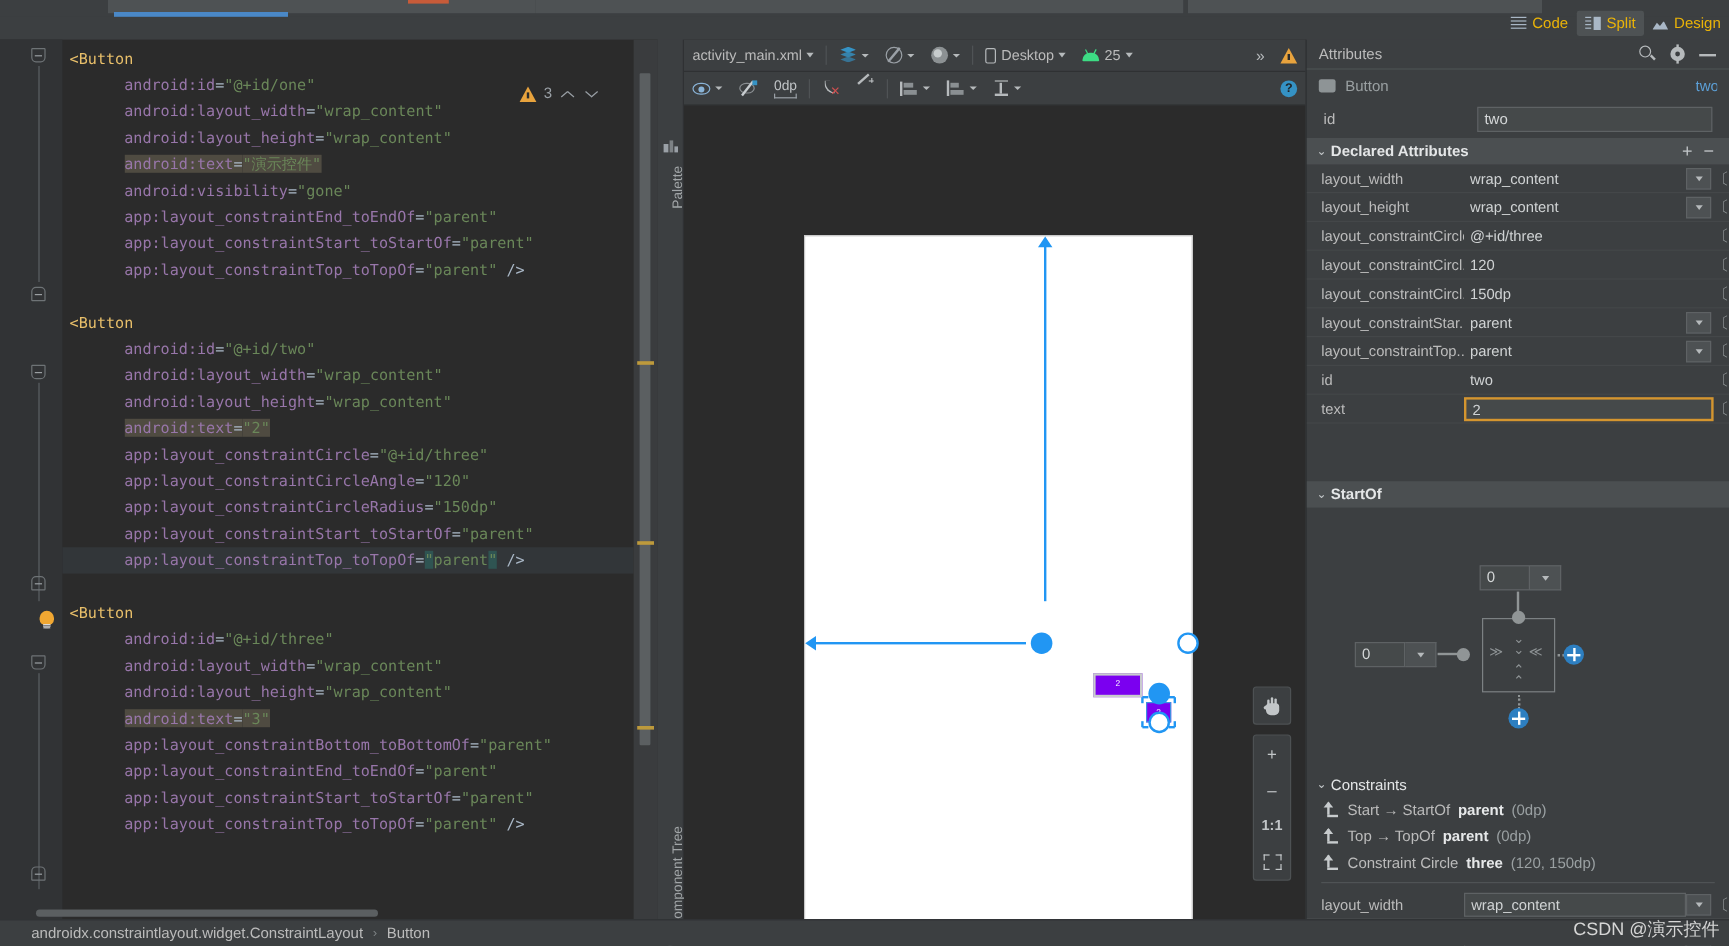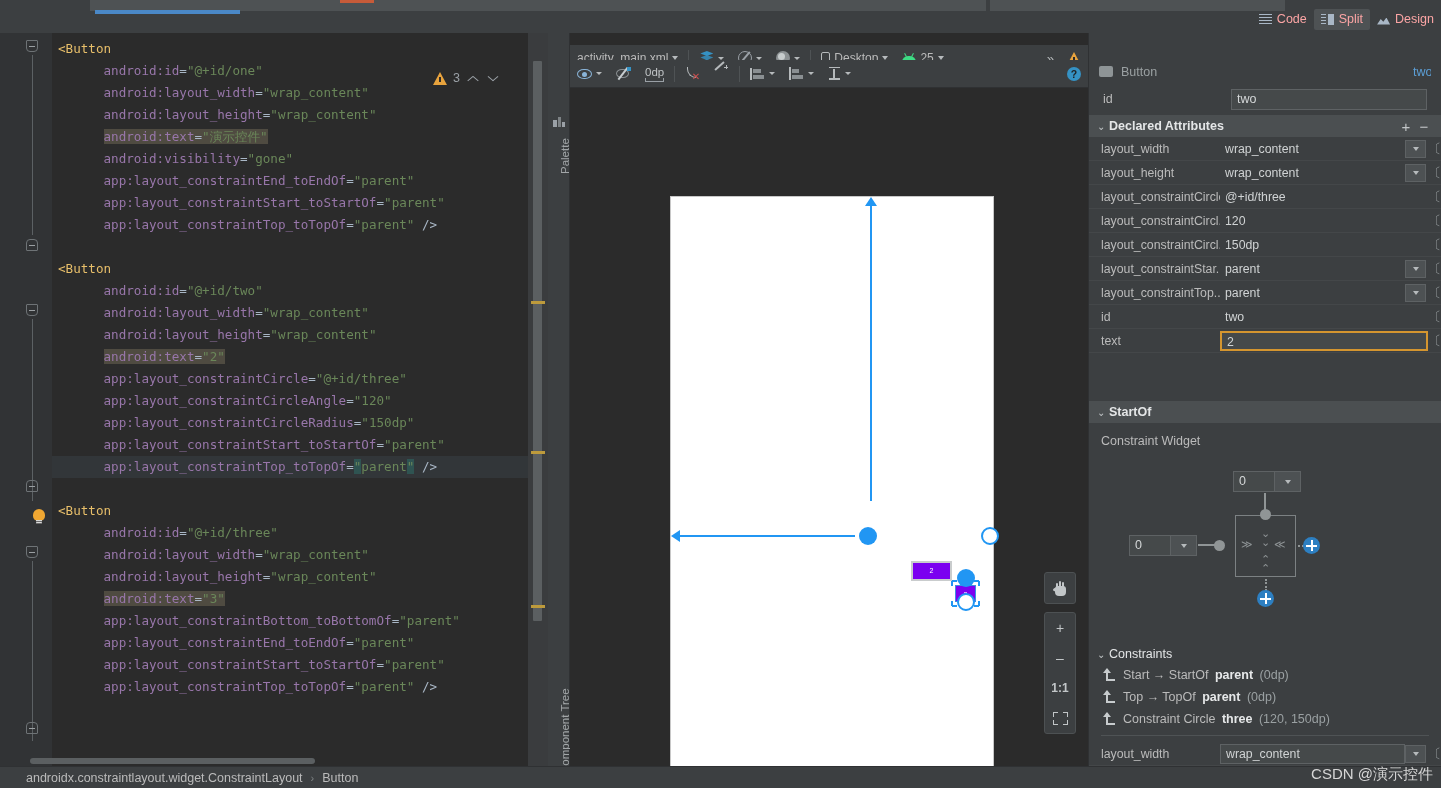--- a/index.html
+++ b/index.html
@@ -18,21 +18,21 @@
   .tabstrip .tab-a { position: absolute; left: 90px; top: 0; width: 220px; height: 11px; background: #4e5254; }
   .tabstrip .tab-b { position: absolute; left: 310px; top: 0; width: 136px; height: 11px; background: #4e5254; }
   .tabstrip .tab-b-accent { position: absolute; left: 340px; top: 0; width: 34px; height: 3px; background: #c75b39; }
   .tabstrip .tab-active-underline { position: absolute; left: 95px; top: 10px; width: 145px; height: 4px; background: #4a88c7; }
   .tabstrip .tab-c { position: absolute; left: 446px; top: 0; width: 540px; height: 11px; background: #4e5254; }
   .tabstrip .tab-d { position: absolute; left: 990px; top: 0; width: 295px; height: 11px; background: #4e5254; }
 
   
   .modebar { position: absolute; right: 0; top: 8px; height: 22px; display: flex; align-items: center; gap: 0; }
   .modebtn { display: flex; align-items: center; gap: 5px; padding: 3px 7px; height: 21px;
-             color: #fca5a5; font-size: 12.5px; cursor: default; }
+             color: #eab308; font-size: 12.5px; cursor: default; }
   .modebtn.active { background: #4e5254; border-radius: 2px; }
   .mi { display: inline-block; width: 13px; height: 11px; position: relative; }
   .mi-code i { position: absolute; left: 0; width: 13px; height: 1.5px; background: #a9b7c6; }
   .mi-code i:nth-child(1){ top: 0; } .mi-code i:nth-child(2){ top: 3px; }
   .mi-code i:nth-child(3){ top: 6px; } .mi-code i:nth-child(4){ top: 9px; }
   .mi-split s { position: absolute; left: 0; top: 0; width: 5px; height: 11px; background: transparent; }
   .mi-split s i { position: absolute; left: 0; width: 5px; height: 1.5px; background: #a9b7c6; }
   .mi-split s i:nth-child(1){top:0}.mi-split s i:nth-child(2){top:3px}
   .mi-split s i:nth-child(3){top:6px}.mi-split s i:nth-child(4){top:9px}
   .mi-split b { position: absolute; right: 0; top: 0; width: 6px; height: 11px; background: #a9b7c6; }
@@ -97,21 +97,21 @@
   .palette-ic b:nth-child(1){ left:0; top:3px; width:4px; height:7px; }
   .palette-ic b:nth-child(2){ left:5px; top:0; width:3px; height:10px; background:#7d8285; }
   .palette-ic b:nth-child(3){ left:9px; top:5px; width:3px; height:5px; }
   .tree-ic { position: absolute; left: 4px; top: 742px; width: 13px; height: 13px;
              border-radius: 50%; background: #55595b; border: 1px solid #6f7477; }
   .tree-ic i { position: absolute; left: 3px; top: 3px; width: 6px; height: 6px;
                border-radius: 50%; background: #8d9295; }
 
   
   .design { position: absolute; left: 570px; top: 33px; width: 518px; height: 733px; background: #2b2b2b; }
-  .dtoolbar { position: absolute; left: 0; top: 12px; width: 100%; height: 27px;
+  .dtoolbar { position: absolute; left: 0; top: 0; width: 100%; height: 27px;
               background: #3c3f41; border-bottom: 1px solid #2f3133; display: flex; align-items: center; }
   .dtoolbar2 { position: absolute; left: 0; top: 27px; width: 100%; height: 28px;
                background: #3c3f41; border-bottom: 1px solid #2f3133; display: flex; align-items: center; }
   .tb-item { display: flex; align-items: center; gap: 4px; padding: 0 7px; height: 100%;
              font-size: 12px; color: #bbbbbb; cursor: default; }
   .caret { width: 0; height: 0; border-left: 3.5px solid transparent; border-right: 3.5px solid transparent;
            border-top: 4px solid #b6babc; display: inline-block; }
   .caret.sm { border-left-width: 3px; border-right-width: 3px; border-top-width: 3.5px; }
   .tb-sep { width: 1px; height: 16px; background: #4f5355; margin: 0 3px; }
 
@@ -620,20 +620,36 @@
                 <b></b>
                 <b></b>
               </span>
           </div>
         </div>
       </div>
     </div>
   </div>
 
   <div class="attrs">
+    <div class="attrs-head">
+      <span class="title">Attributes</span>
+      <span class="hic ic-search">
+          <i class="lens"></i>
+          <i class="hdl"></i>
+        </span>
+      <span class="hic ic-gear">
+          <i class="g"></i>
+          <s></s>
+          <s></s>
+          <i class="c"></i>
+        </span>
+      <span class="hic ic-min">
+          <i></i>
+        </span>
+    </div>
 
     <div class="compo-row">
       <span class="compo-ic"></span>
       <span class="compo-name">Button</span>
       <span class="compo-id">two</span>
     </div>
 
     <div class="id-row">
       <span class="k">id</span>
       <span class="field">two</span>
@@ -703,21 +719,20 @@
           <span class="k">text</span>
           <span class="v boxed" style="border: 2px solid rgb(212, 149, 47); background: rgb(69, 73, 74);">2</span>
           <span class="paren">〔</span>
         </div>
       </div>
 
     <div class="sect" style="top:368px;">
       <span class="tw">⌄</span>
       <span class="lbl">StartOf</span>
     </div>
-    <div class="subhead" style="top:396px;">Constraint Widget</div>
 
     <div class="cw" style="top:410px;">
       <div class="cw-box"></div>
       <div class="cw-dropdown" style="left:144px; top:28px;">
         <span class="num">0</span>
         <span class="db">
             <span class="caret"></span>
           </span>
       </div>
       <div class="cw-line" style="left:175px; top:50px; width:2px; height:18px;"></div>

